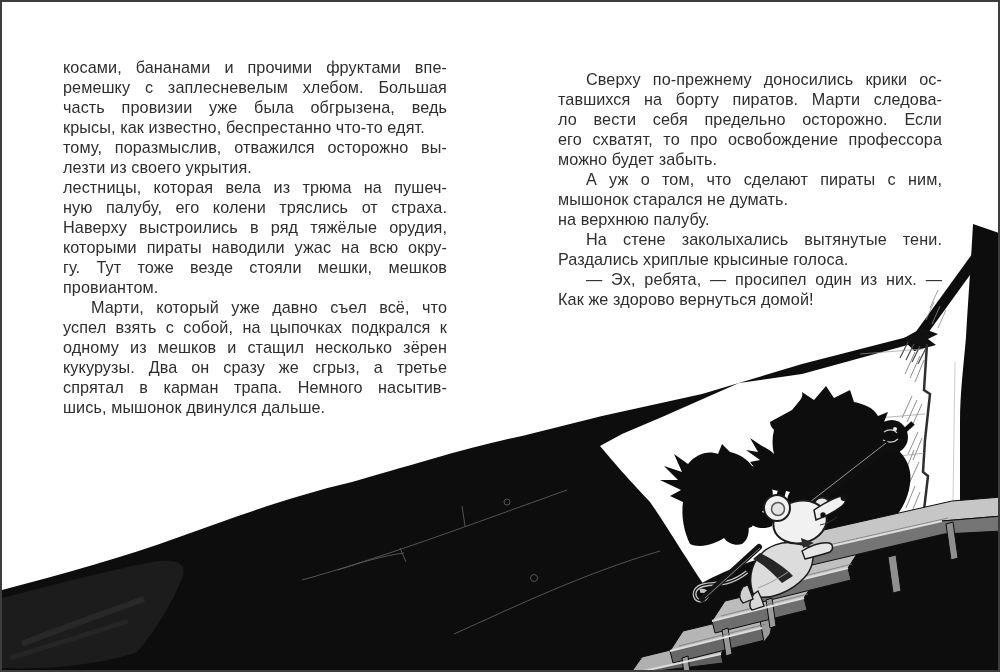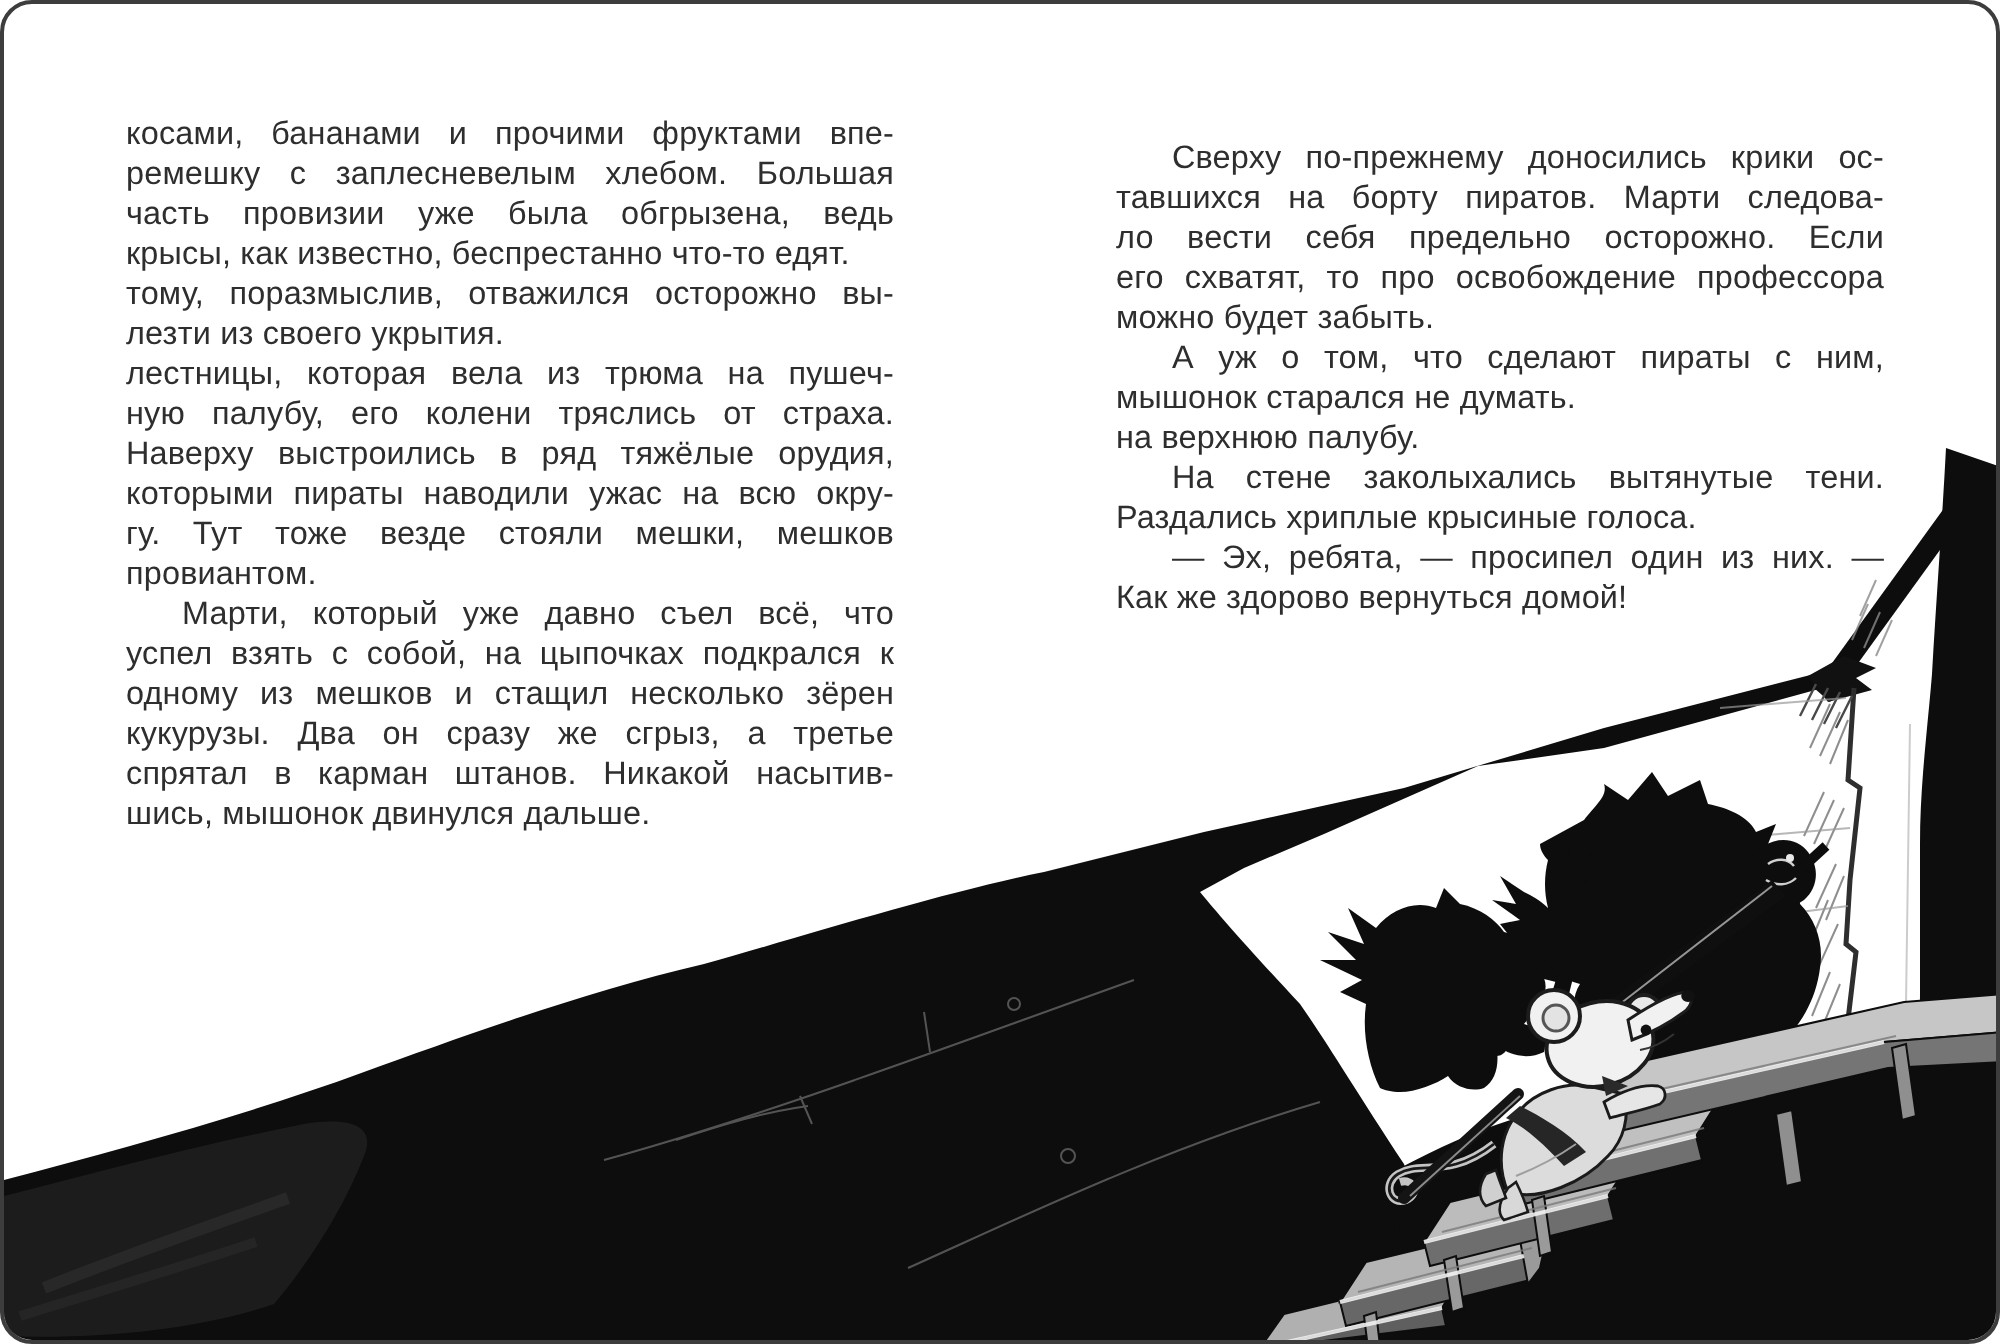--- a/index.html
+++ b/index.html
@@ -2,21 +2,21 @@
 <html><head>
 <meta charset="utf-8">
 <style>
   html,body{margin:0;padding:0;background:#ffffff;}
   .spread{
     position:relative;
     width:1000px;height:672px;
     box-sizing:border-box;
     background:#ffffff;
     border:2px solid #3d3d3d;
-    border-radius:16px;
+    border-radius:0;
     overflow:hidden;
     font-family:"Liberation Sans", sans-serif;
   }
   .pagetext{
     position:absolute;
     top:55px;
     width:384px;
     font-size:16.2px;
     font-weight:500;
     color:#2e2e2e;
@@ -50,21 +50,21 @@
       <div class="line">лестницы, которая вела из трюма на пушеч-</div>
       <div class="line">ную палубу, его колени тряслись от страха.</div>
       <div class="line">Наверху выстроились в ряд тяжёлые орудия,</div>
       <div class="line">которыми пираты наводили ужас на всю окру-</div>
       <div class="line">гу. Тут тоже везде стояли мешки, мешков</div>
       <div class="line parend">провиантом.</div>
       <div class="line indent">Марти, который уже давно съел всё, что</div>
       <div class="line">успел взять с собой, на цыпочках подкрался к</div>
       <div class="line">одному из мешков и стащил несколько зёрен</div>
       <div class="line">кукурузы. Два он сразу же сгрыз, а третье</div>
-      <div class="line">спрятал в карман штанов. Никакой насытив-</div>
+      <div class="line">спрятал в карман трапа. Немного насытив-</div>
       <div class="line parend">шись, мышонок двинулся дальше.</div>
     </div>
   <div class="pagetext right">
       <div class="line indent">Сверху по-прежнему доносились крики ос-</div>
       <div class="line">тавшихся на борту пиратов. Марти следова-</div>
       <div class="line">ло вести себя предельно осторожно. Если</div>
       <div class="line">его схватят, то про освобождение профессора</div>
       <div class="line parend">можно будет забыть.</div>
       <div class="line indent">А уж о том, что сделают пираты с ним,</div>
       <div class="line parend">мышонок старался не думать.</div>

